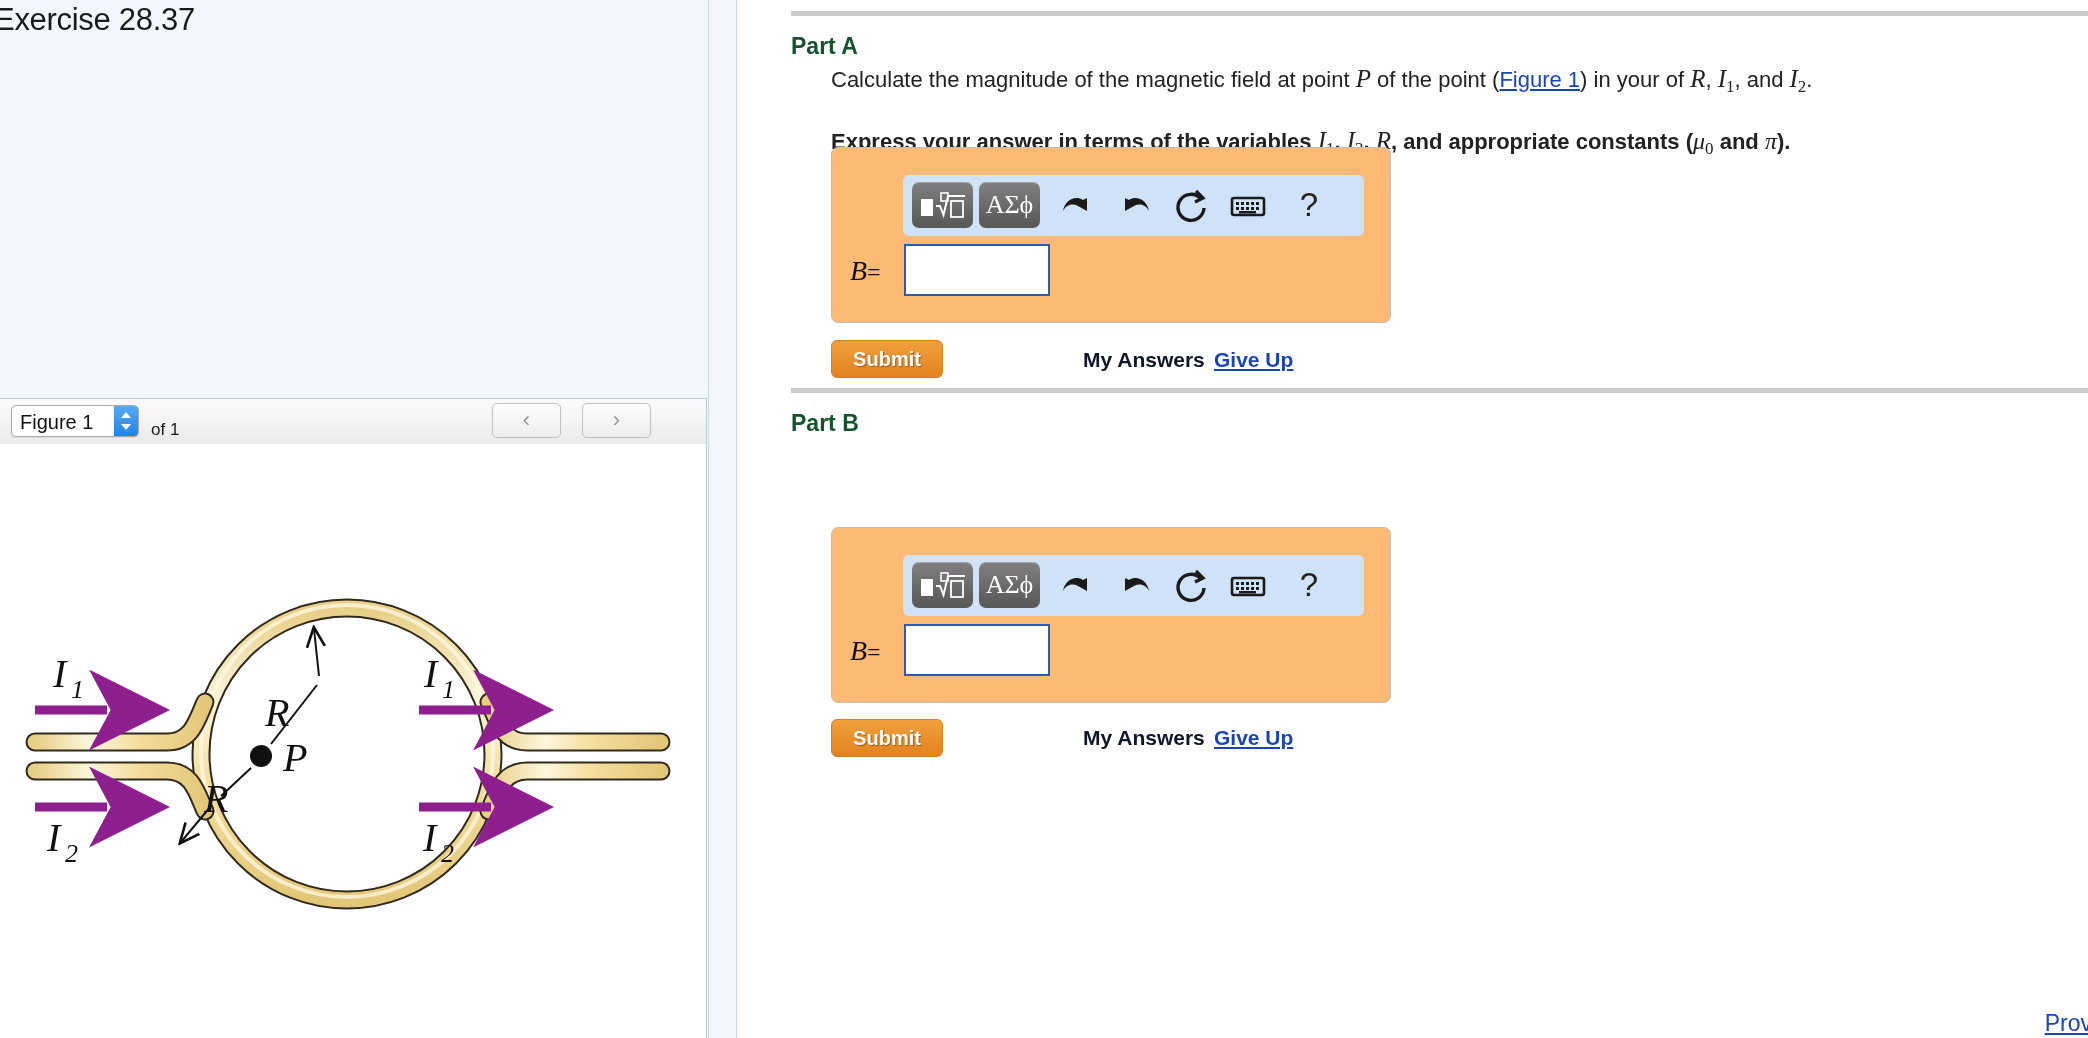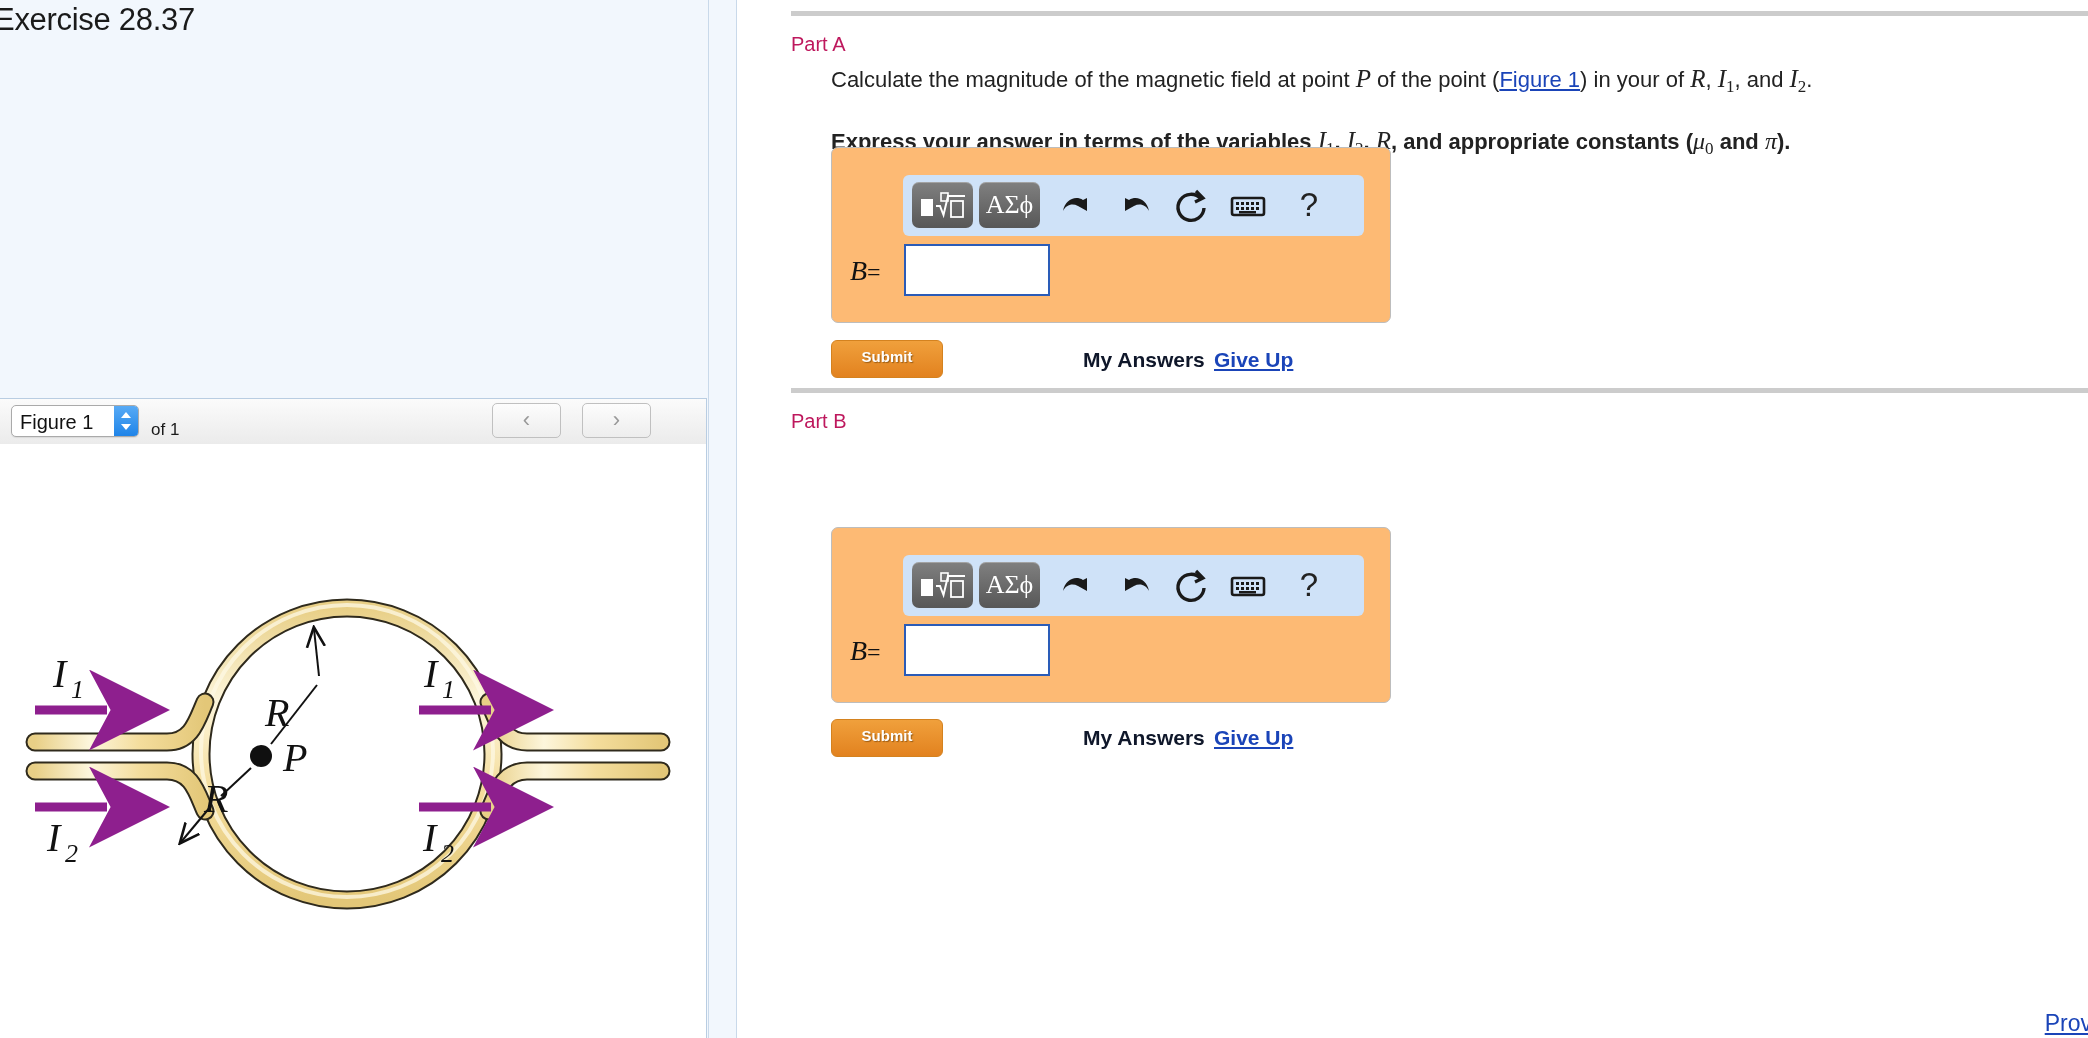--- a/index.html
+++ b/index.html
@@ -152,23 +152,23 @@
   .hr {
     position: absolute;
     left: 53px;
     width: 1297px;
     height: 5px;
     background: #cccccc;
   }
 
   .part-head {
     position: absolute;
-    font-size: 20px;
-    font-weight: normal;
-    color: #be185d;
+    font-size: 23px;
+    font-weight: bold;
+    color: #14532d;
   }
 
   .prompt {
     position: absolute;
     font-size: 22px;
     color: #222;
     white-space: nowrap;
   }
   .prompt.bold { font-weight: bold; }
 
@@ -287,21 +287,21 @@
     height: 38px;
     border-radius: 6px;
     background: linear-gradient(to bottom, #f0a03c 0%, #e2821f 100%);
     border: 1px solid #d4821f;
     box-sizing: border-box;
   }
   .submit-btn span {
     position: absolute;
     left: 0; right: 0; top: 7px;
     text-align: center;
-    font-size: 15px;
+    font-size: 20px;
     font-weight: bold;
     color: #fff;
     text-shadow: 1px 1px 1px rgba(120,70,10,0.7);
   }
 
   .my-answers {
     position: absolute;
     font-size: 21px;
     font-weight: bold;
     color: #0f172a;

